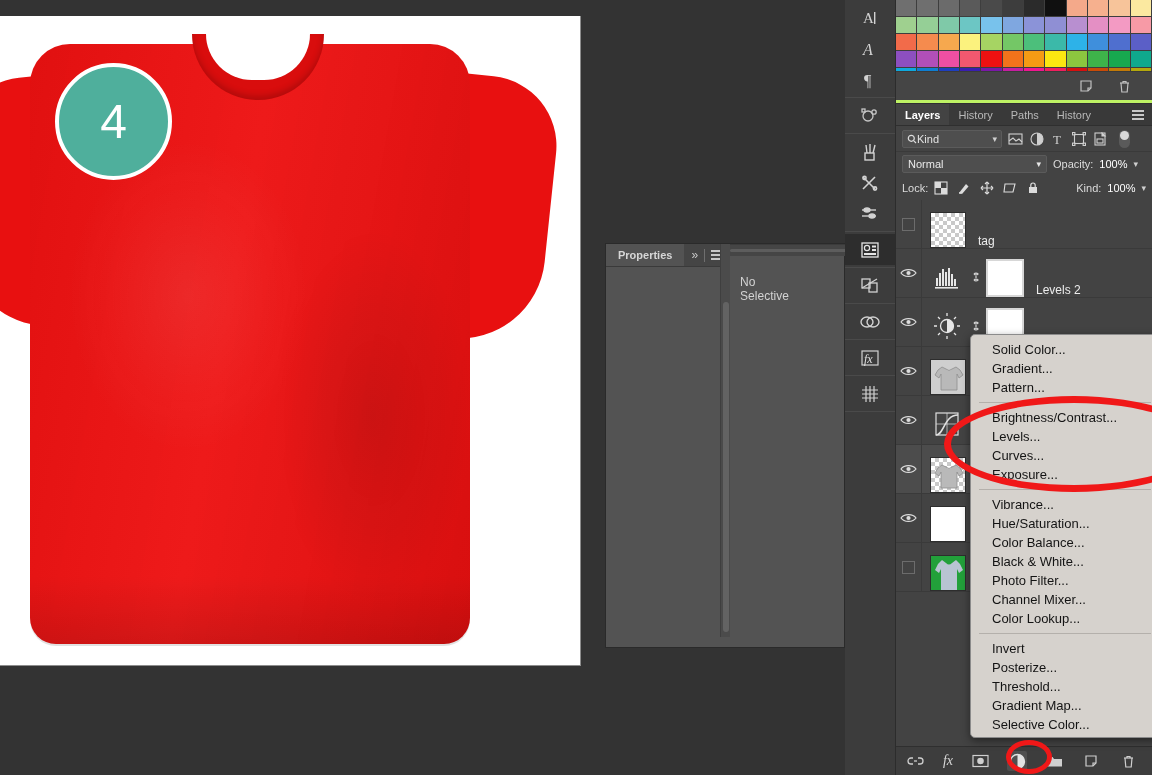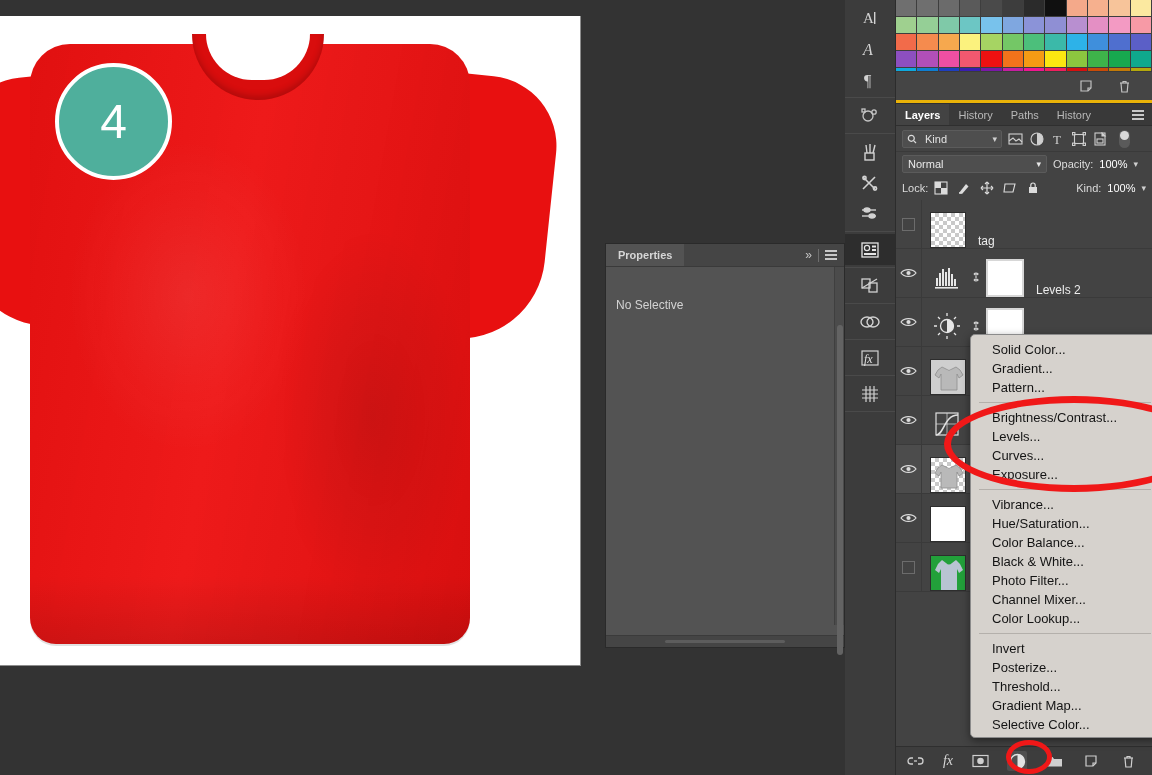--- a/index.html
+++ b/index.html
@@ -76,21 +76,21 @@
     display: flex; align-items: center; justify-content: center;
     color: #ffffff; font-size: 48px; font-weight: 300;
     font-family: "Liberation Sans", sans-serif;
   }
 
   
   #properties-panel {
     position: absolute; left: 605px; top: 243px; width: 240px; height: 405px;
     background: #535353;
     border: 1px solid #2a2a2a;
-    display: flex; flex-direction: column;
+    display: flex; flex-direction: row;
   }
   .panel-tabbar {
     height: 23px; background: #454545; display: flex; align-items: stretch;
     border-bottom: 1px solid #3a3a3a; position: relative;
   }
   .panel-tab {
     padding: 0 12px; display: flex; align-items: center;
     font-size: 11px; font-weight: bold; color: #d6d6d6;
     background: #535353;
   }
@@ -130,21 +130,21 @@
   .dock-item {
     height: 31px; display: flex; align-items: center; justify-content: center;
     color: #c9c9c9;
   }
   .dock-item.selected { background: #2d2d2d; }
   .dock-item svg { display: block; }
 
   
   #right-col {
     position: absolute; left: 896px; top: 0; width: 256px; height: 775px;
-    background: #eab308;
+    background: #bef264;
   }
 
   
   #swatches-panel { position: absolute; left:0; top:0; width:256px; height:78px; background:#454545; }
   .swatch-grid { display: grid; grid-template-columns: repeat(12, 1fr); }
   .swatch { height: 17px; border-right: 1px solid #3e3e3e; border-bottom: 1px solid #3e3e3e; }
   #swatch-footer {
     position:absolute; left:0; top:71px; width:256px; height:29px;
     background:#454545; border-top:1px solid #3a3a3a;
     display:flex; align-items:center; justify-content:flex-end; gap:18px; padding-right:18px;
@@ -166,21 +166,21 @@
   }
   .ltab.active { color: #ffffff; font-weight: bold; background: #434343; }
   .ltab-menu { margin-left:auto; display:flex; align-items:center; padding-right:8px; }
 
   .filter-row {
     height: 26px; display: flex; align-items: center; gap: 6px;
     padding: 0 6px; border-bottom: 1px solid #3a3a3a;
   }
   .kind-select {
     width: 100px; height: 18px; background: #4e4e4e; border: 1px solid #5b5b5b;
-    border-radius: 2px; display: flex; align-items: center; gap: 8px;
+    border-radius: 2px; display: flex; align-items: center; gap: 0;
     padding: 0 4px; font-size: 11px; color: #e2e2e2;
   }
   .kind-select .chev { margin-left: auto; font-size: 9px; color:#cfcfcf; }
   .filter-icons { display: flex; align-items: center; gap: 7px; color: #cfcfcf; }
   .toggle-pill {
     margin-left: 5px; width: 11px; height: 18px; border-radius: 6px;
     background: #5a5a5a; position: relative;
   }
   .toggle-pill::after{
     content:""; position:absolute; left:1px; top:1px; width:9px; height:9px;

